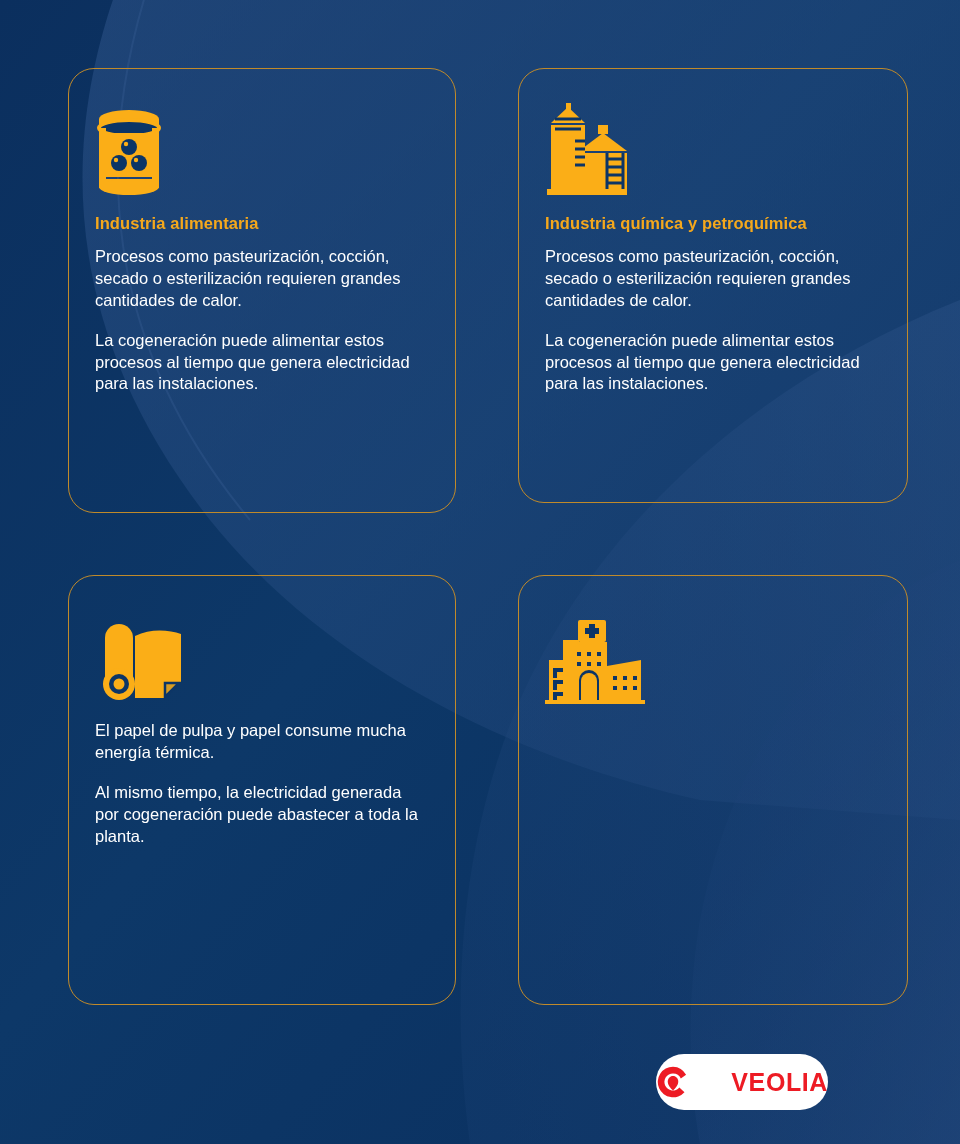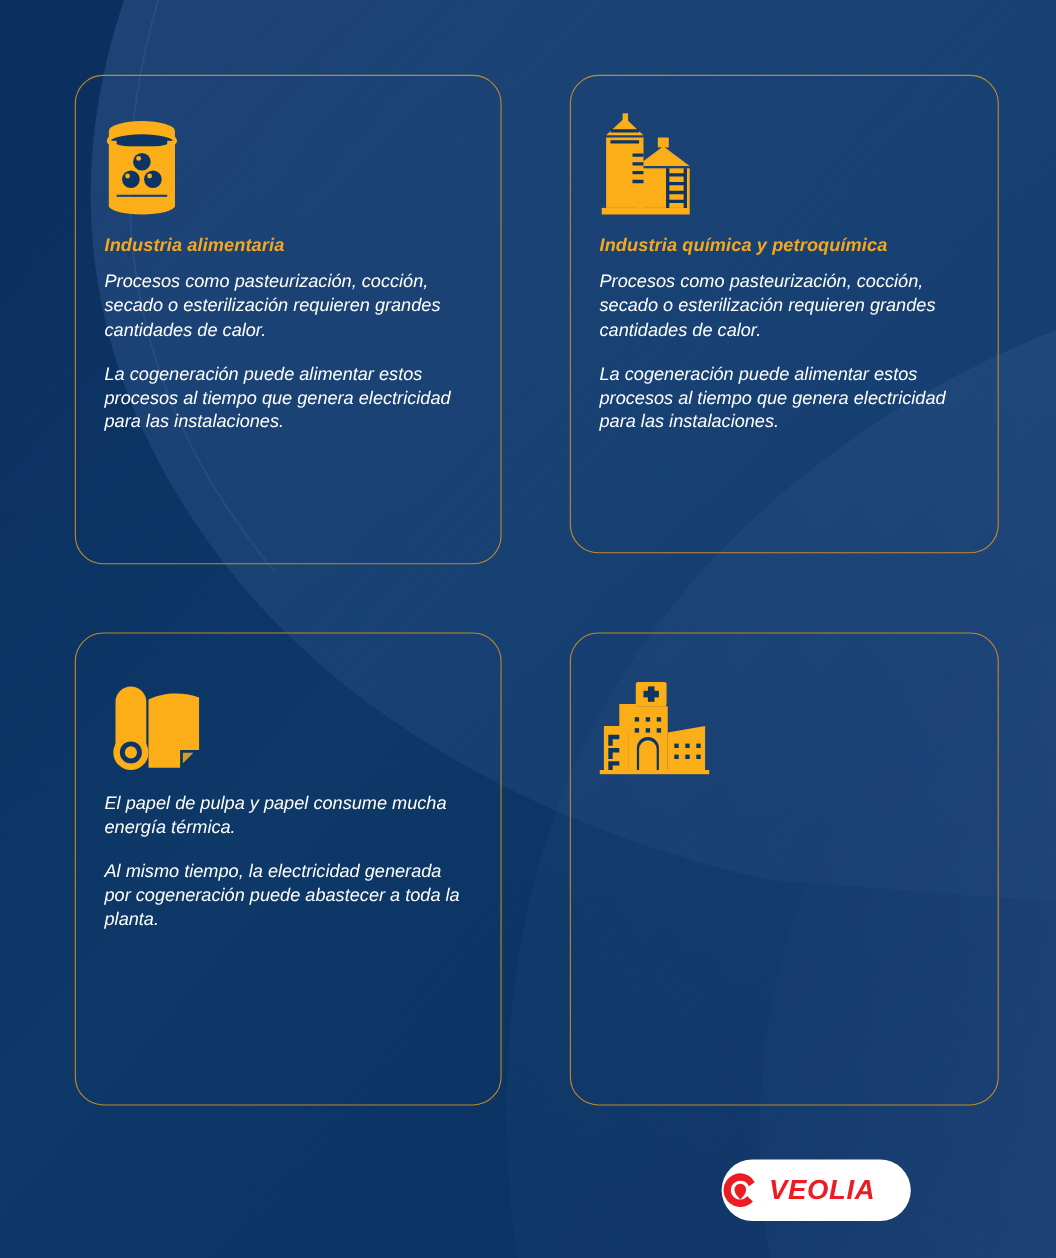--- a/index.html
+++ b/index.html
@@ -3,21 +3,21 @@
 <meta charset="utf-8">
 <style>
   html,body{margin:0;padding:0;}
   body{
     width:960px;height:1144px;overflow:hidden;
     font-family:"Liberation Sans", sans-serif;
     background:#0c3566;
     position:relative;
   }
   #bg{position:absolute;inset:0;z-index:0;}
-  #wrap{position:relative;z-index:2;width:878px;height:1144px;font-style:italic;}
+  #wrap{position:relative;z-index:2;width:878px;height:1144px;}
 
   .grid{
     position:absolute;left:0;top:0;width:960px;height:1030px;
     display:grid;
     grid-template-columns:450px 450px;
     grid-template-rows:445px 430px;
     column-gap:0px;row-gap:62px;
     padding:68px 0 0 68px;
     box-sizing:border-box;
   }
@@ -55,21 +55,21 @@
     font-weight:400;
   }
   .card-para:last-child{margin-bottom:0;}
 
   
   .logo{
     position:absolute;right:50px;bottom:34px;
     width:172px;height:56px;
     background:#ffffff;
     border-radius:28px;
-    display:flex;align-items:center;justify-content:flex-start;
+    display:flex;align-items:center;justify-content:space-between;
     gap:9px;
     z-index:3;
   }
   .logo-mark{width:34px;height:34px;}
   .logo-text{
     color:#ed1b24;font-weight:bold;font-size:25px;
     letter-spacing:0.6px;line-height:1;
     font-family:"Liberation Sans", sans-serif;
   }
 </style>

